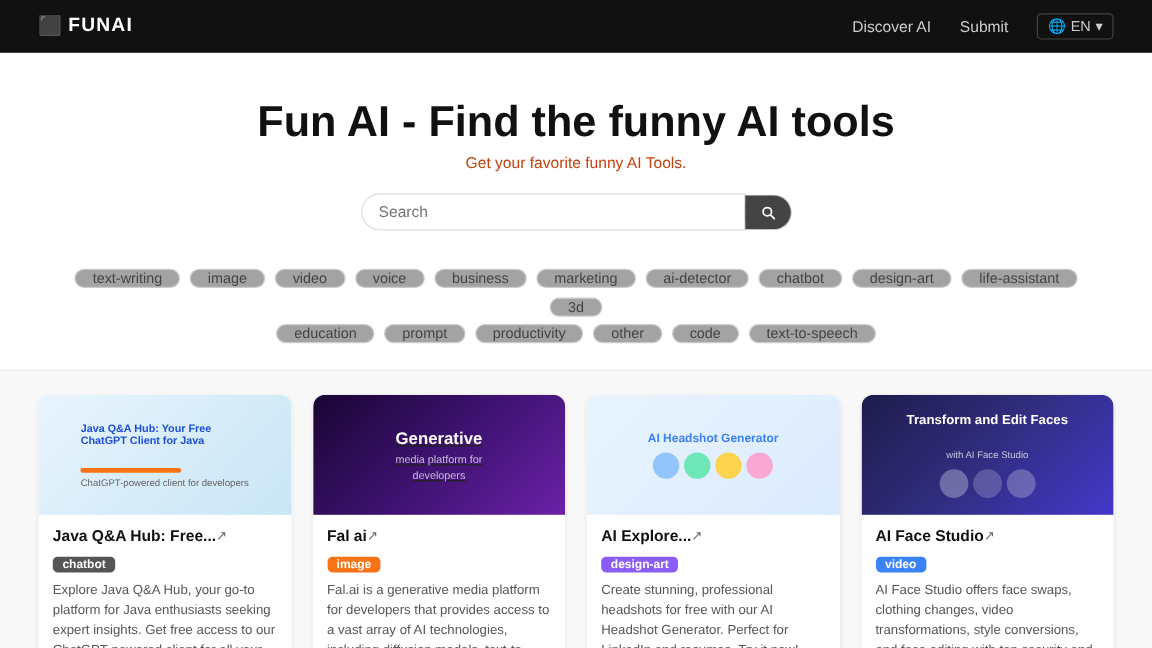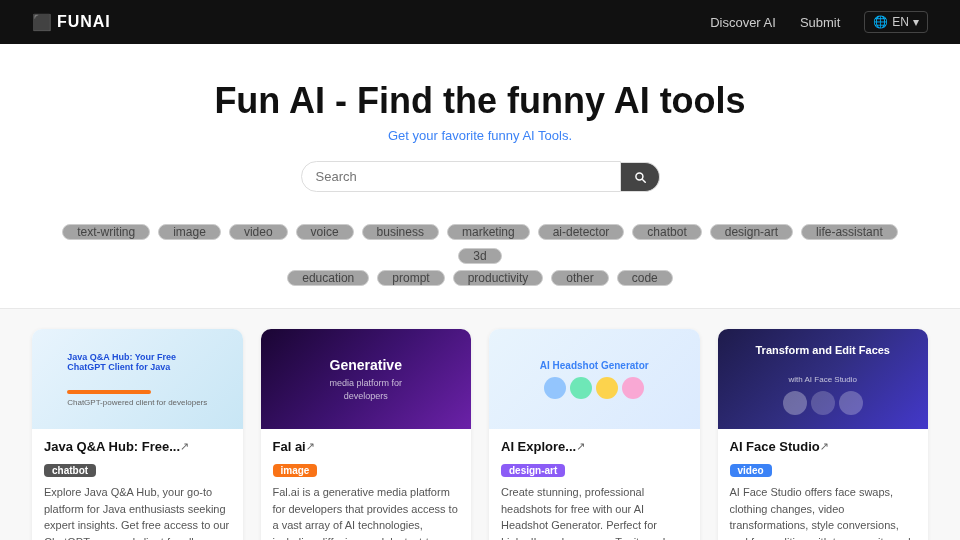--- a/index.html
+++ b/index.html
@@ -59,21 +59,21 @@
       background: #fff;
     }
     .hero h1 {
       font-size: 36px;
       font-weight: 800;
       color: #111;
       margin-bottom: 6px;
     }
     .hero p {
       font-size: 13px;
-      color: #3b82f6;
+      color: #c2410c;
     }
 
     
     .search-bar {
       display: flex;
       align-items: center;
       justify-content: center;
       margin: 18px auto 0;
       gap: 0;
       max-width: 380px;
@@ -203,20 +203,21 @@
       overflow: hidden;
     }
 
     
     .fal-decor {
       position: absolute;
       inset: 0;
       display: flex;
       align-items: center;
       justify-content: center;
+      text-decoration: underline;
     }
     .fal-text {
       font-size: 11px;
       color: rgba(255,255,255,0.7);
       text-align: center;
       line-height: 1.4;
     }
     .face-text { color: rgba(255,255,255,0.85); font-size: 10px; text-align: center; line-height: 1.4; }
 
     .java-inner { padding: 8px; font-size: 9px; color: #333; text-align: left; }
@@ -273,20 +274,21 @@
     <button class="tag">design-art</button>
     <button class="tag">life-assistant</button>
     <button class="tag">3d</button>
   </div>
   <div class="tags-row">
     <button class="tag">education</button>
     <button class="tag">prompt</button>
     <button class="tag">productivity</button>
     <button class="tag">other</button>
     <button class="tag">code</button>
+    <button class="tag">text-to-speech</button>
   </div>
 </div>
 
 <div class="section-divider"></div>
 
 <div class="cards-section">
   <div class="cards-grid">
 
     <div class="card">
       <div class="card-img-content card-img-java">

